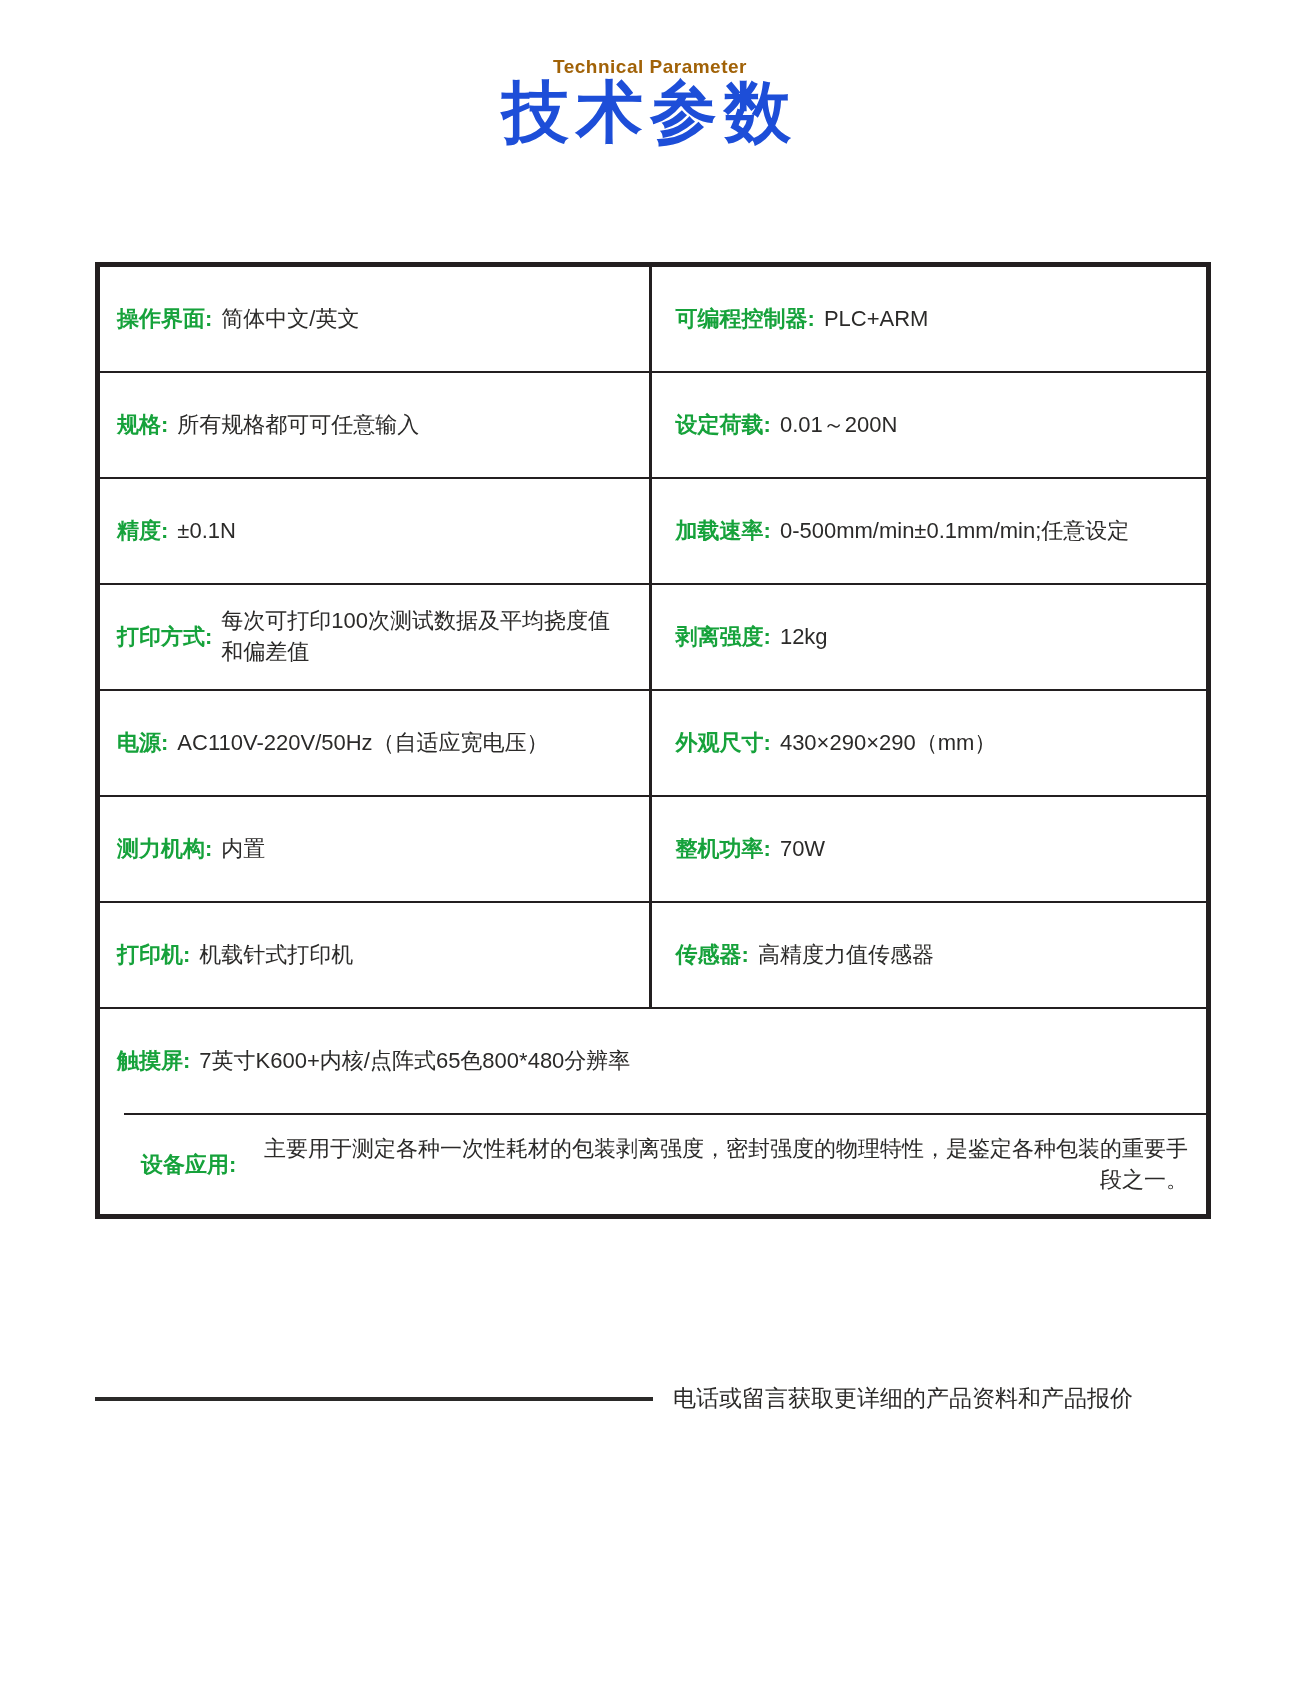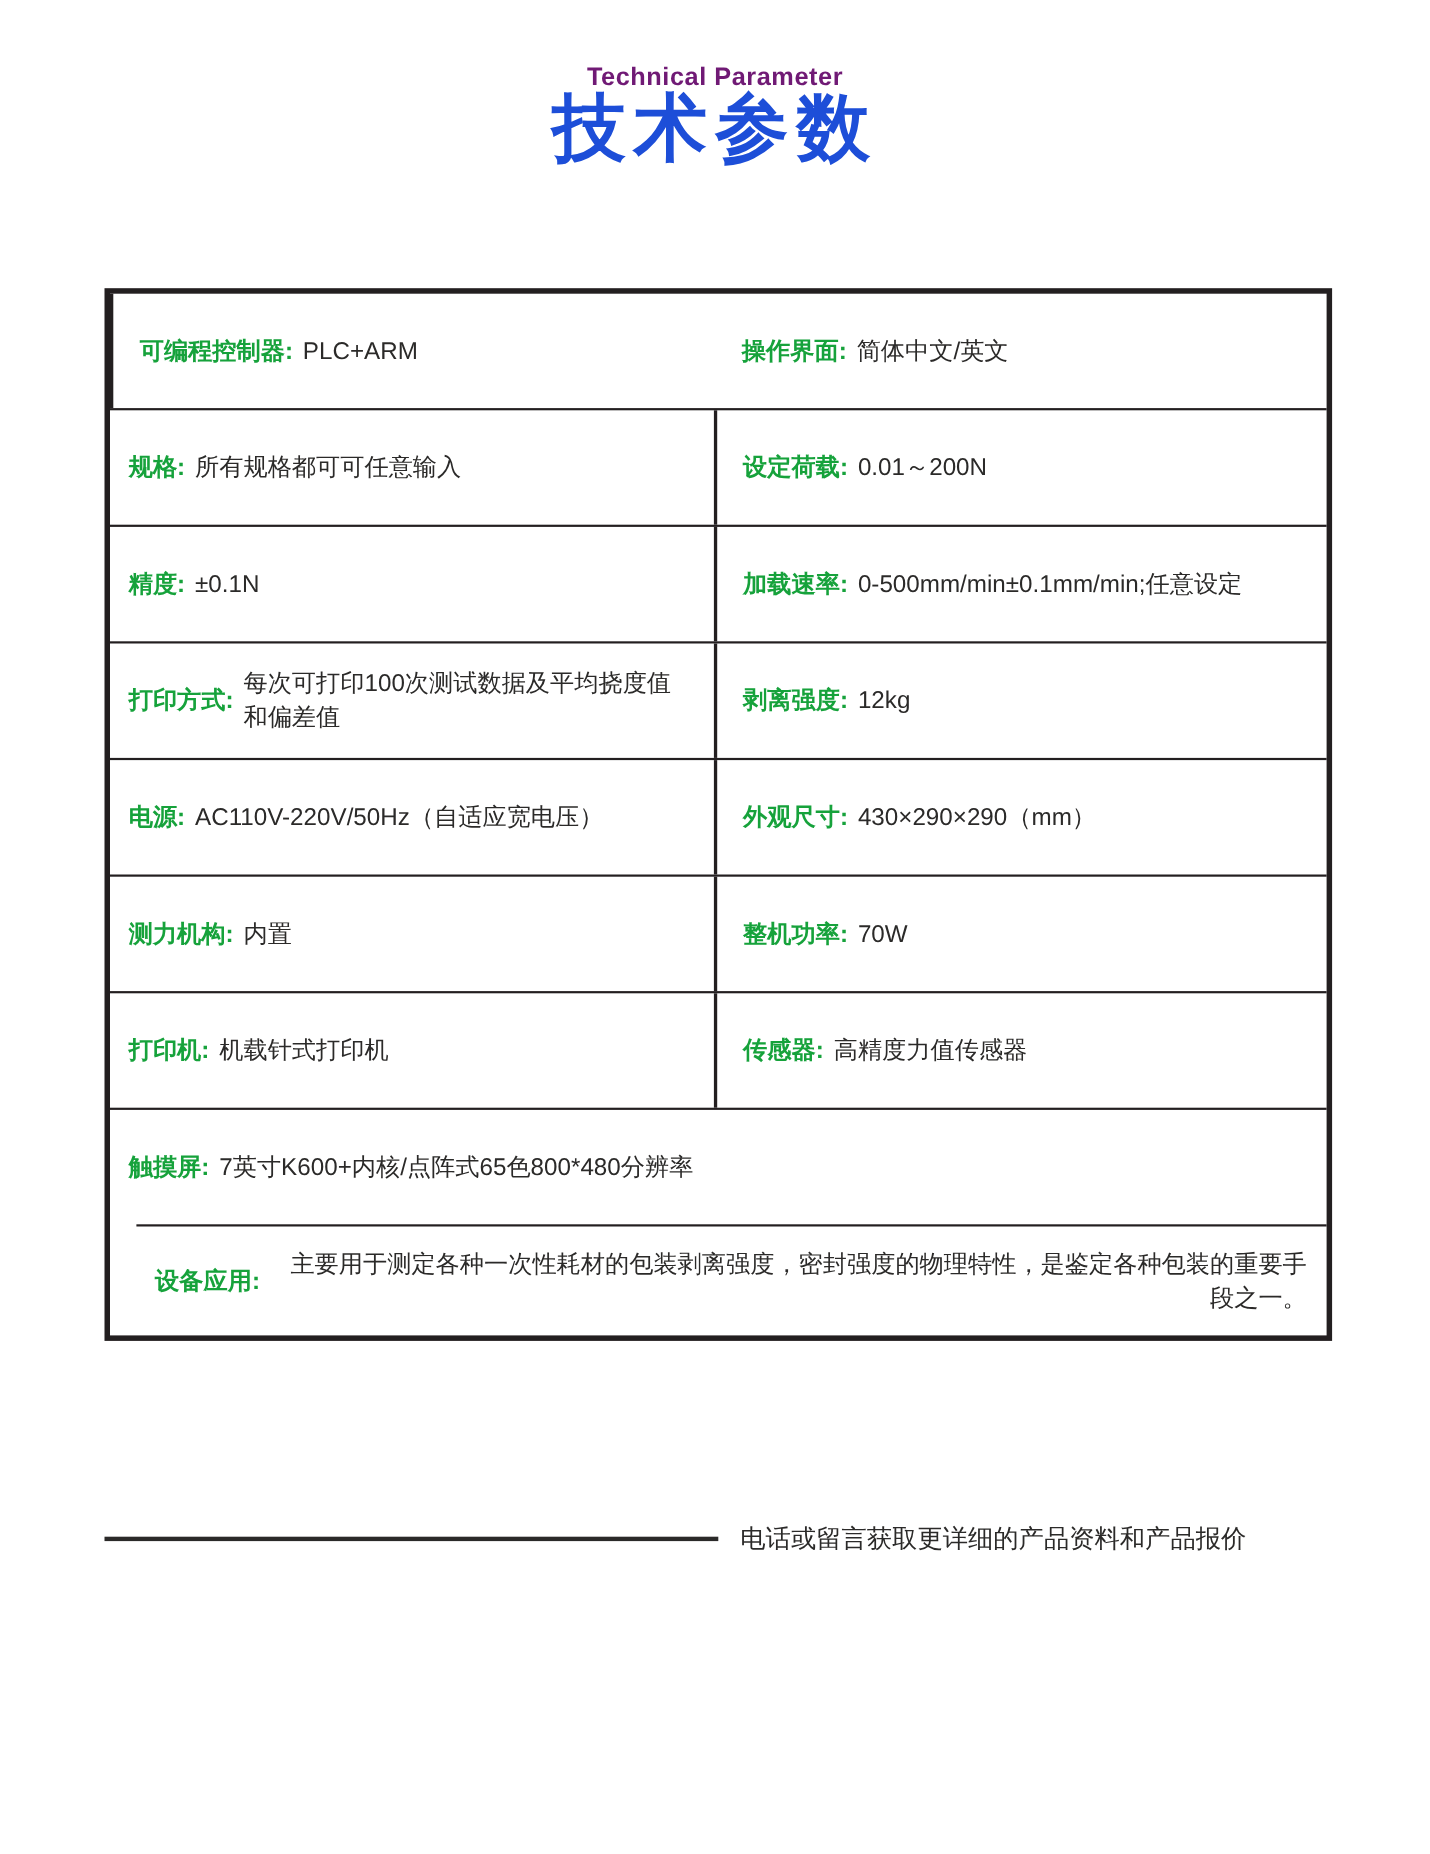--- a/index.html
+++ b/index.html
@@ -16,22 +16,22 @@
     overflow: hidden;
   }
   .header {
     position: absolute;
     top: 56px;
     left: 0;
     width: 100%;
     text-align: center;
   }
   .subtitle {
-    color: #701a75;
-    font-size: 23px;
+    color: #a16207;
+    font-size: 19px;
     font-weight: bold;
     letter-spacing: 0.5px;
   }
   .title {
     color: #1d4ed8;
     font-size: 67px;
     font-weight: bold;
     letter-spacing: 7px;
     margin-top: 0;
     line-height: 1.0;
@@ -104,27 +104,27 @@
 <div class="page">
 
   <div class="header">
     <div class="subtitle">Technical Parameter</div>
     <div class="title">技术参数</div>
   </div>
 
   <div class="spec-table">
 
     <div class="row">
+      <div class="cell left">
+        <span class="lbl">操作界面:</span>
+        <span class="val">简体中文/英文</span>
+      </div>
       <div class="cell right">
         <span class="lbl">可编程控制器:</span>
         <span class="val">PLC+ARM</span>
-      </div>
-      <div class="cell left">
-        <span class="lbl">操作界面:</span>
-        <span class="val">简体中文/英文</span>
       </div>
     </div>
 
 
     <div class="row">
       <div class="cell left">
         <span class="lbl">规格:</span>
         <span class="val">所有规格都可可任意输入</span>
       </div>
       <div class="cell right">

